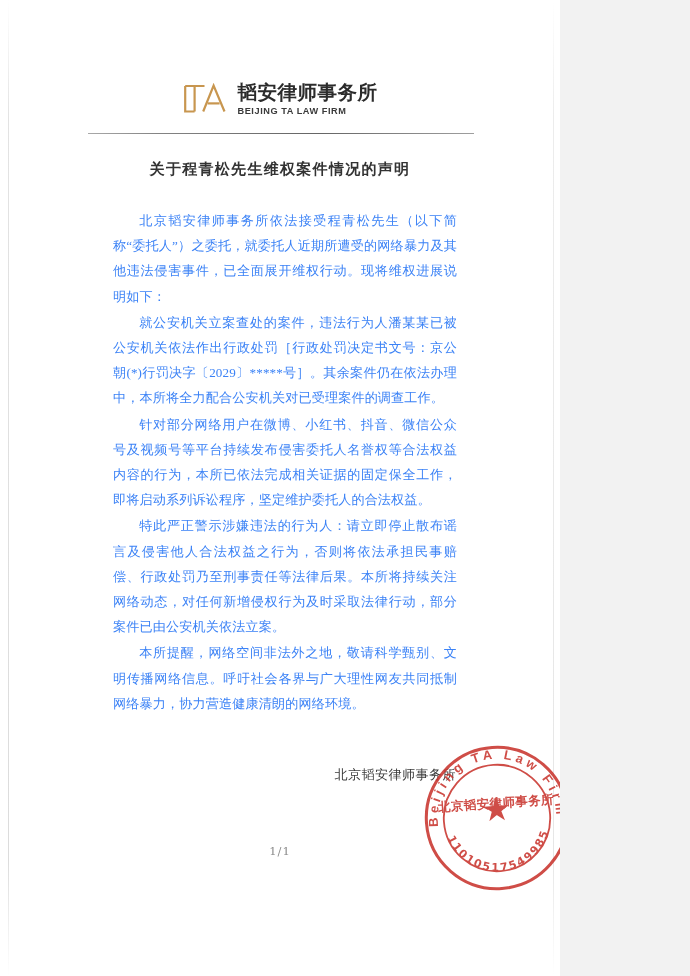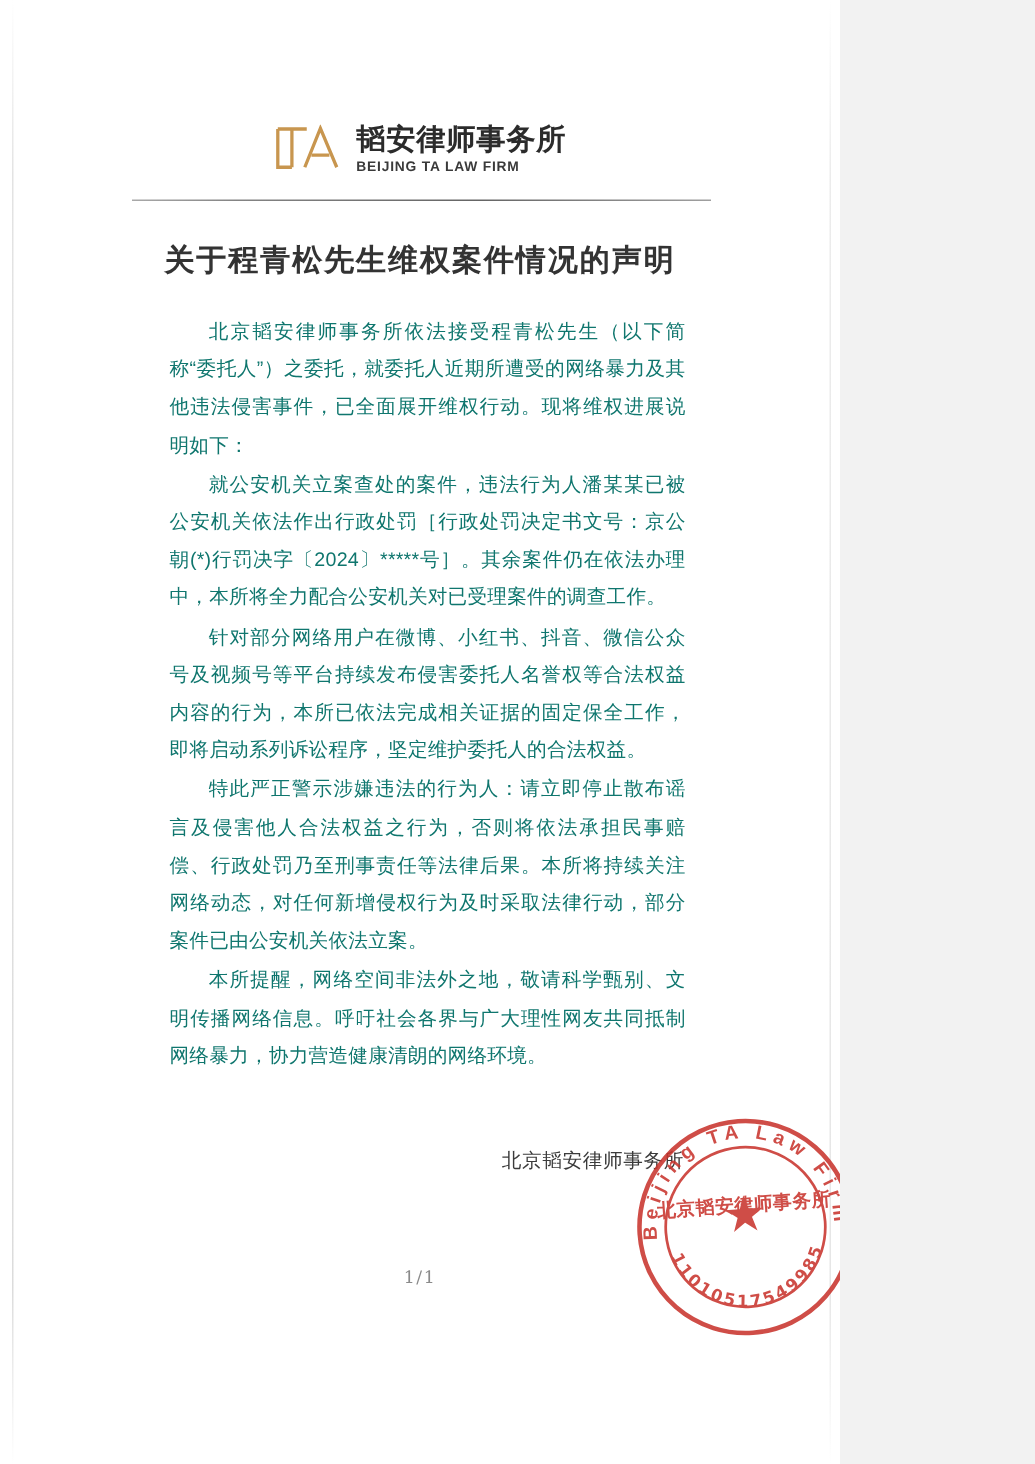--- a/index.html
+++ b/index.html
@@ -92,38 +92,38 @@
     opacity: .85;
   }
 
   
   .doc-title {
     position: absolute;
     left: 0; right: 0;
     top: 160px;
     text-align: center;
     font-family: "DejaVu Sans", "Liberation Sans", sans-serif;
-    font-size: 20px;
+    font-size: 15px;
     font-weight: 700;
     color: #333333;
     letter-spacing: 1.3px;
   }
 
   
   .body-copy {
     position: absolute;
     left: 113px;
     right: 103px;
     top: 208px;
   }
   .para {
-    font-family: Liberation Sans, sans-serif;
+    font-family: Liberation Serif, serif;
     font-size: 13.1px;
     line-height: 25.2px;
-    color: #0f766e;
+    color: #3b82f6;
     text-align: justify;
     text-justify: inter-character;
     text-indent: 2em;
     margin: 0 0 1px 0;
     letter-spacing: 0.15px;
   }
 
   
   .sign-block {
     position: absolute;
@@ -187,21 +187,21 @@
       </div>
     </div>
   </div>
 
   <div class="rule"></div>
 
   <div class="doc-title">关于程青松先生维权案件情况的声明</div>
 
   <div class="body-copy">
     <p class="para">北京韬安律师事务所依法接受程青松先生（以下简称“委托人”）之委托，就委托人近期所遭受的网络暴力及其他违法侵害事件，已全面展开维权行动。现将维权进展说明如下：</p>
-    <p class="para">就公安机关立案查处的案件，违法行为人潘某某已被公安机关依法作出行政处罚［行政处罚决定书文号：京公朝(*)行罚决字〔2024〕*****号］。其余案件仍在依法办理中，本所将全力配合公安机关对已受理案件的调查工作。</p>
+    <p class="para">就公安机关立案查处的案件，违法行为人潘某某已被公安机关依法作出行政处罚［行政处罚决定书文号：京公朝(*)行罚决字〔2029〕*****号］。其余案件仍在依法办理中，本所将全力配合公安机关对已受理案件的调查工作。</p>
     <p class="para">针对部分网络用户在微博、小红书、抖音、微信公众号及视频号等平台持续发布侵害委托人名誉权等合法权益内容的行为，本所已依法完成相关证据的固定保全工作，即将启动系列诉讼程序，坚定维护委托人的合法权益。</p>
     <p class="para">特此严正警示涉嫌违法的行为人：请立即停止散布谣言及侵害他人合法权益之行为，否则将依法承担民事赔偿、行政处罚乃至刑事责任等法律后果。本所将持续关注网络动态，对任何新增侵权行为及时采取法律行动，部分案件已由公安机关依法立案。</p>
     <p class="para">本所提醒，网络空间非法外之地，敬请科学甄别、文明传播网络信息。呼吁社会各界与广大理性网友共同抵制网络暴力，协力营造健康清朗的网络环境。</p>
   </div>
 
   <div class="sign-block">
     <div>北京韬安律师事务所</div>
   </div>
 
   <svg class="seal" viewBox="0 0 200 200">

